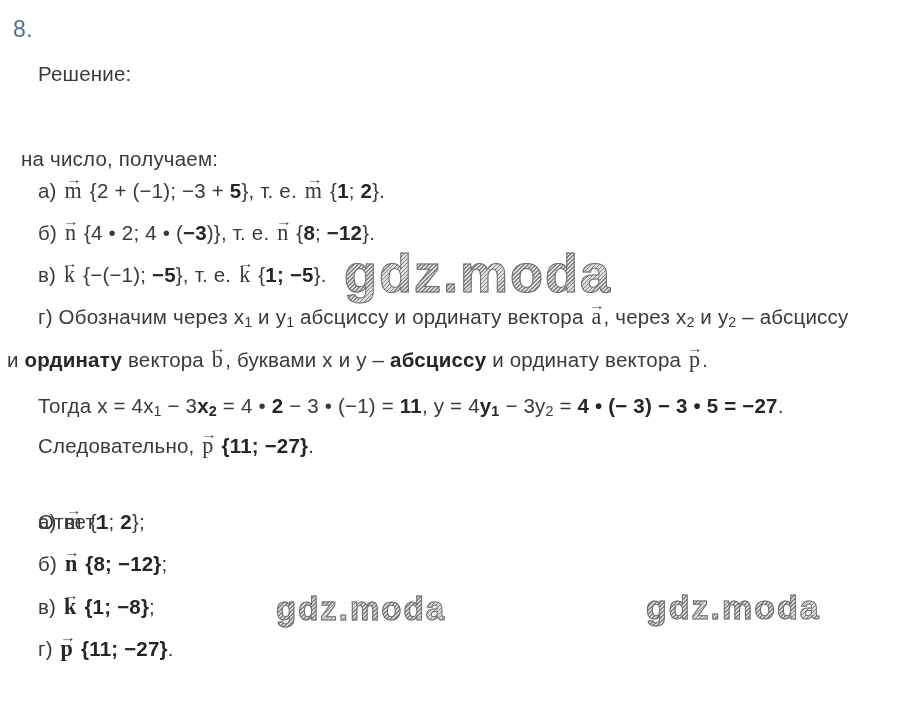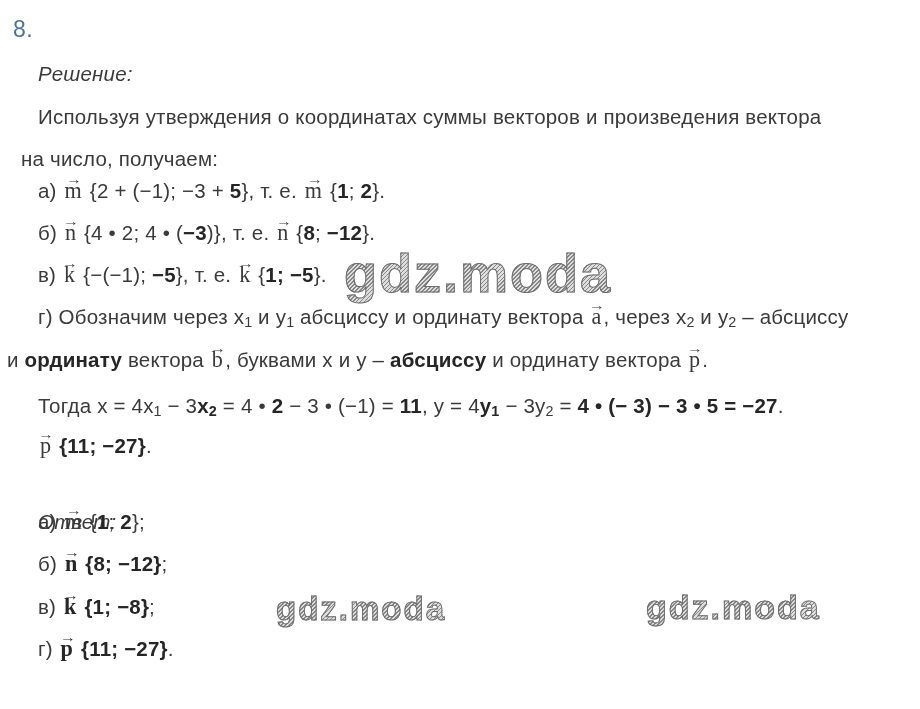--- a/index.html
+++ b/index.html
@@ -17,21 +17,21 @@
   }
 
   .problem-num {
     position:absolute;
     left:13px; top:16px;
     font-size:23px;
     color:#4a72a0;
     letter-spacing:0.5px;
   }
 
-  .heading { font-style:italic; }
+  .heading { }
 
   
   .sg-p { font-weight:400; }
   .sg-b { font-weight:700; color:#262626; }
   .sg-sub  { font-size:0.7em; vertical-align:-0.24em; letter-spacing:0; }
   .sg-bsub { font-size:0.7em; vertical-align:-0.24em; font-weight:700; color:#262626; }
 
   .sg-v, .sg-bv {
     font-family:"Liberation Serif", serif;
     font-size:1.08em;
@@ -77,30 +77,29 @@
 </style>
 </head>
 <body>
 
 <div class="stage">
 
   <div class="problem-num">8.</div>
 
   <div class="line heading" style="left:38px; top:60px;">Решение:</div>
 
-  <div class="line" style="left:38px; top:103px;">Используя утверждения о координатах суммы векторов и произведения вектора</div>
   <div class="line" style="left:7px; top:145px;margin-left:14px;">на число, получаем:</div>
 
   <div class="line" style="left:38px; top:177px;"><span class="sg-p">а) </span><span class="sg-v"><span class="vec-arrow">→</span><span>m</span></span><span class="sg-p"> {2 + (−1); −3 + </span><span class="sg-b">5</span><span class="sg-p">}, т. е. </span><span class="sg-v"><span class="vec-arrow">→</span><span>m</span></span><span class="sg-p"> {</span><span class="sg-b">1</span><span class="sg-p">; </span><span class="sg-b">2</span><span class="sg-p">}.</span></div>
   <div class="line" style="left:38px; top:219px;"><span class="sg-p">б) </span><span class="sg-v"><span class="vec-arrow">→</span><span>n</span></span><span class="sg-p"> {4 • 2; 4 • (</span><span class="sg-b">−3</span><span class="sg-p">)}, т. е. </span><span class="sg-v"><span class="vec-arrow">→</span><span>n</span></span><span class="sg-p"> {</span><span class="sg-b">8</span><span class="sg-p">; </span><span class="sg-b">−12</span><span class="sg-p">}.</span></div>
   <div class="line" style="left:38px; top:261px;"><span class="sg-p">в) </span><span class="sg-v"><span class="vec-arrow">→</span><span>k</span></span><span class="sg-p"> {−(−1); </span><span class="sg-b">−5</span><span class="sg-p">}, т. е. </span><span class="sg-v"><span class="vec-arrow">→</span><span>k</span></span><span class="sg-p"> {</span><span class="sg-b">1; −5</span><span class="sg-p">}.</span></div>
   <div class="line" style="left:38px; top:303px;"><span class="sg-p">г) Обозначим через x</span><span class="sg-sub">1</span><span class="sg-p"> и y</span><span class="sg-sub">1</span><span class="sg-p"> абсциссу и ординату вектора </span><span class="sg-v"><span class="vec-arrow">→</span><span>a</span></span><span class="sg-p">, через x</span><span class="sg-sub">2</span><span class="sg-p"> и y</span><span class="sg-sub">2</span><span class="sg-p"> – абсциссу</span></div>
   <div class="line" style="left:7px; top:346px;"><span class="sg-p">и </span><span class="sg-b">ординату</span><span class="sg-p"> вектора </span><span class="sg-v"><span class="vec-arrow">→</span><span>b</span></span><span class="sg-p">, буквами x и y – </span><span class="sg-b">абсциссу</span><span class="sg-p"> и ординату вектора </span><span class="sg-v"><span class="vec-arrow">→</span><span>p</span></span><span class="sg-p">.</span></div>
   <div class="line" style="left:38px; top:392px;"><span class="sg-p">Тогда x = 4x</span><span class="sg-sub">1</span><span class="sg-p"> − 3</span><span class="sg-b">x</span><span class="sg-bsub">2</span><span class="sg-p"> = 4 • </span><span class="sg-b">2</span><span class="sg-p"> − 3 • (−1) = </span><span class="sg-b">11</span><span class="sg-p">, y = 4</span><span class="sg-b">y</span><span class="sg-bsub">1</span><span class="sg-p"> − 3y</span><span class="sg-sub">2</span><span class="sg-p"> = </span><span class="sg-b">4 • (− 3) − 3 • 5 = −27</span><span class="sg-p">.</span></div>
-  <div class="line" style="left:38px; top:432px;"><span class="sg-v"><span class="vec-arrow">→</span><span>p</span></span><span class="sg-p"> </span><span class="sg-b">{11; −27}</span><span class="sg-p">.</span></div>
+  <div class="line" style="left:38px; top:432px;"><span class="sg-p">Следовательно, </span><span class="sg-v"><span class="vec-arrow">→</span><span>p</span></span><span class="sg-p"> </span><span class="sg-b">{11; −27}</span><span class="sg-p">.</span></div>
 
   <div class="line heading" style="left:38px; top:468px;margin-top:40px;">Ответ:</div>
 
   <div class="line" style="left:38px; top:508px;"><span class="sg-p">а) </span><span class="sg-v"><span class="vec-arrow">→</span><span>m</span></span><span class="sg-p"> {</span><span class="sg-b">1</span><span class="sg-p">; </span><span class="sg-b">2</span><span class="sg-p">};</span></div>
   <div class="line" style="left:38px; top:550px;"><span class="sg-p">б) </span><span class="sg-bv"><span class="vec-arrow">→</span><span>n</span></span><span class="sg-p"> </span><span class="sg-b">{8; −12}</span><span class="sg-p">;</span></div>
   <div class="line" style="left:38px; top:593px;"><span class="sg-p">в) </span><span class="sg-bv"><span class="vec-arrow">→</span><span>k</span></span><span class="sg-p"> </span><span class="sg-b">{1; −8}</span><span class="sg-p">;</span></div>
   <div class="line" style="left:38px; top:635px;"><span class="sg-p">г) </span><span class="sg-bv"><span class="vec-arrow">→</span><span>p</span></span><span class="sg-p"> </span><span class="sg-b">{11; −27}</span><span class="sg-p">.</span></div>
 
   <div class="wm wm-1">gdz.moda</div>
   <div class="wm wm-2">gdz.moda</div>

